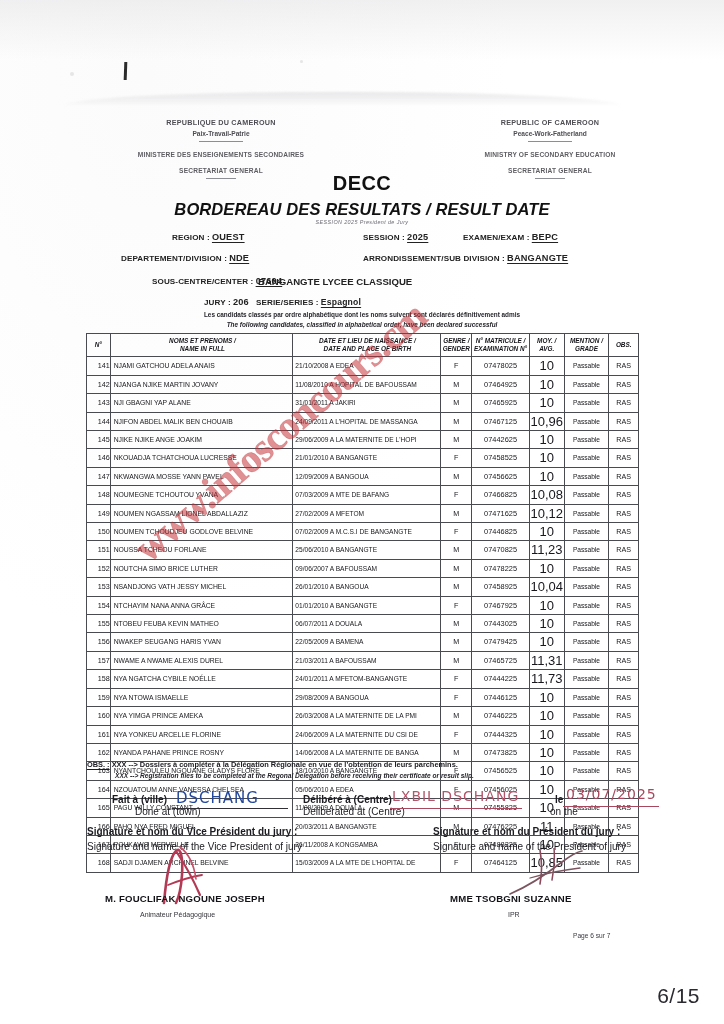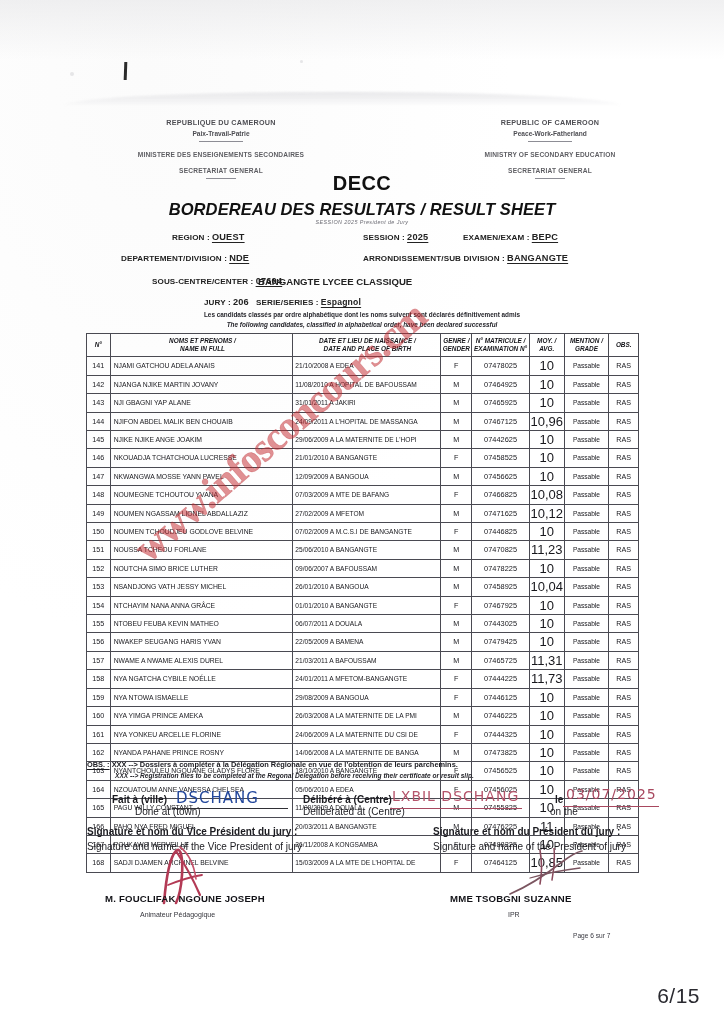--- a/index.html
+++ b/index.html
@@ -94,21 +94,21 @@
     border-collapse:collapse;
     font-size:6.5px;
     color:#17171c;
   }
   #tbl td, #tbl th { border:1px solid #4a4a52; padding:0; }
   #tbl thead th {
     font-style:italic; font-weight:bold; font-size:6.4px;
     text-align:center; line-height:1.28; padding:3px 1px; color:#141419;
   }
   #tbl tbody td { height:17.4px; line-height:17.4px; white-space:nowrap; overflow:hidden; }
-  .c-no   { width:28px;  text-align:center; font-size:7.2px; }
+  .c-no   { width:28px;  text-align:right; font-size:7.2px; }
   .c-name { width:196px; padding-left:3px !important; font-size:6.8px; }
   .c-birth{ width:157px; padding-left:2px !important; font-size:6.6px; }
   .c-gen  { width:31px;  text-align:center; font-size:7.2px; }
   .c-mat  { width:62px;  text-align:center; font-size:7.4px; }
   .c-avg  { width:35px;  text-align:center; font-size:13px; }
   .c-men  { width:50px;  text-align:center; font-size:6.6px; }
   .c-obs  { width:34px;  text-align:center; font-size:7.2px; }
 
   
   .obs-wrap { position:absolute; left:87px; top:760px; width:560px; }
@@ -193,21 +193,21 @@
       <div class="hdr-l2 blur-b">Peace-Work-Fatherland</div>
       <div class="rule"></div>
       <div class="hdr-min blur-a">MINISTRY OF SECONDARY EDUCATION</div>
       <div class="hdr-sec blur-a">SECRETARIAT GENERAL</div>
       <div class="rule w30"></div>
     </div>
 
   </div>
 
   <div class="decc">DECC</div>
-  <div class="maintitle">BORDEREAU DES RESULTATS / RESULT SHEET</div>
+  <div class="maintitle">BORDEREAU DES RESULTATS / RESULT DATE</div>
   <div class="subtitle">SESSION 2025   President de Jury</div>
 
   <div class="idline" style="left:172px; top:232px;">
     <span class="lbl">REGION :</span>
     <span class="val">OUEST</span>
   </div>
   <div class="idline" style="left:363px; top:232px;">
     <span class="lbl">SESSION :</span>
     <span class="val">2025</span>
   </div>

